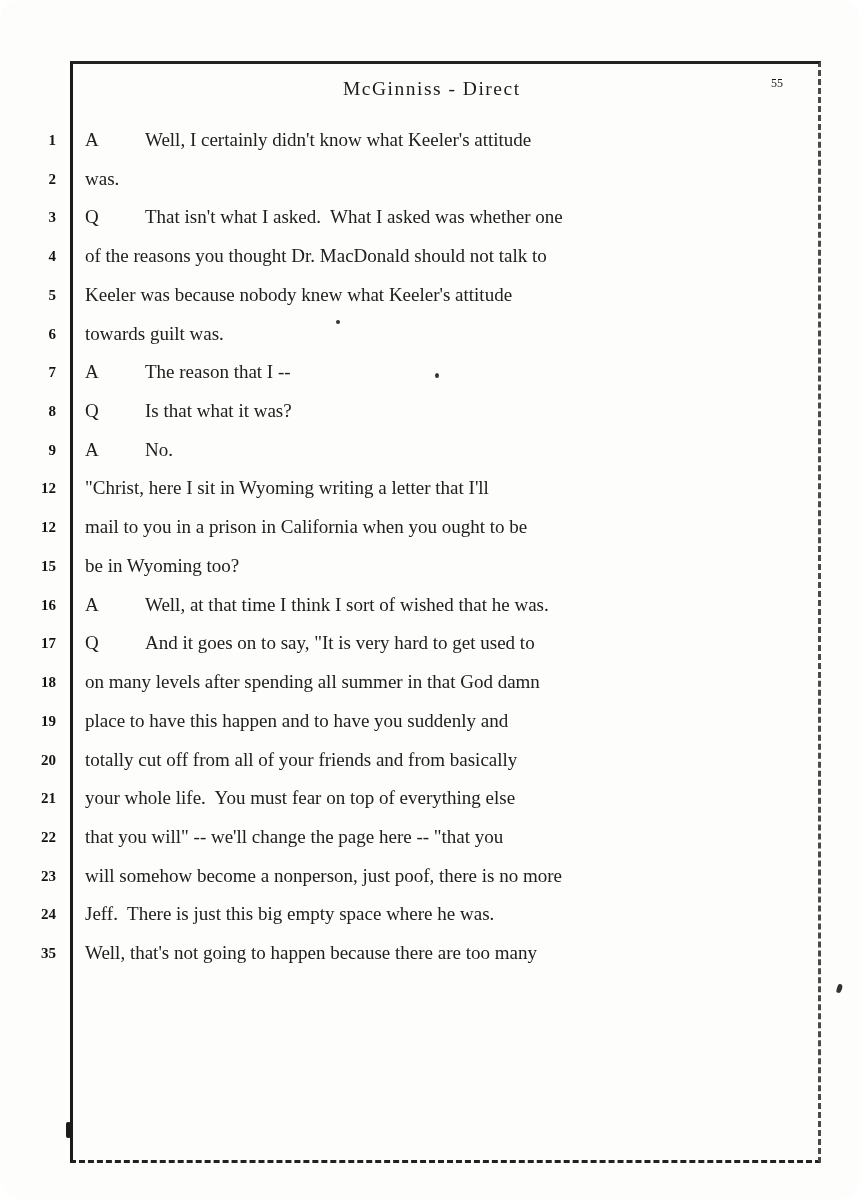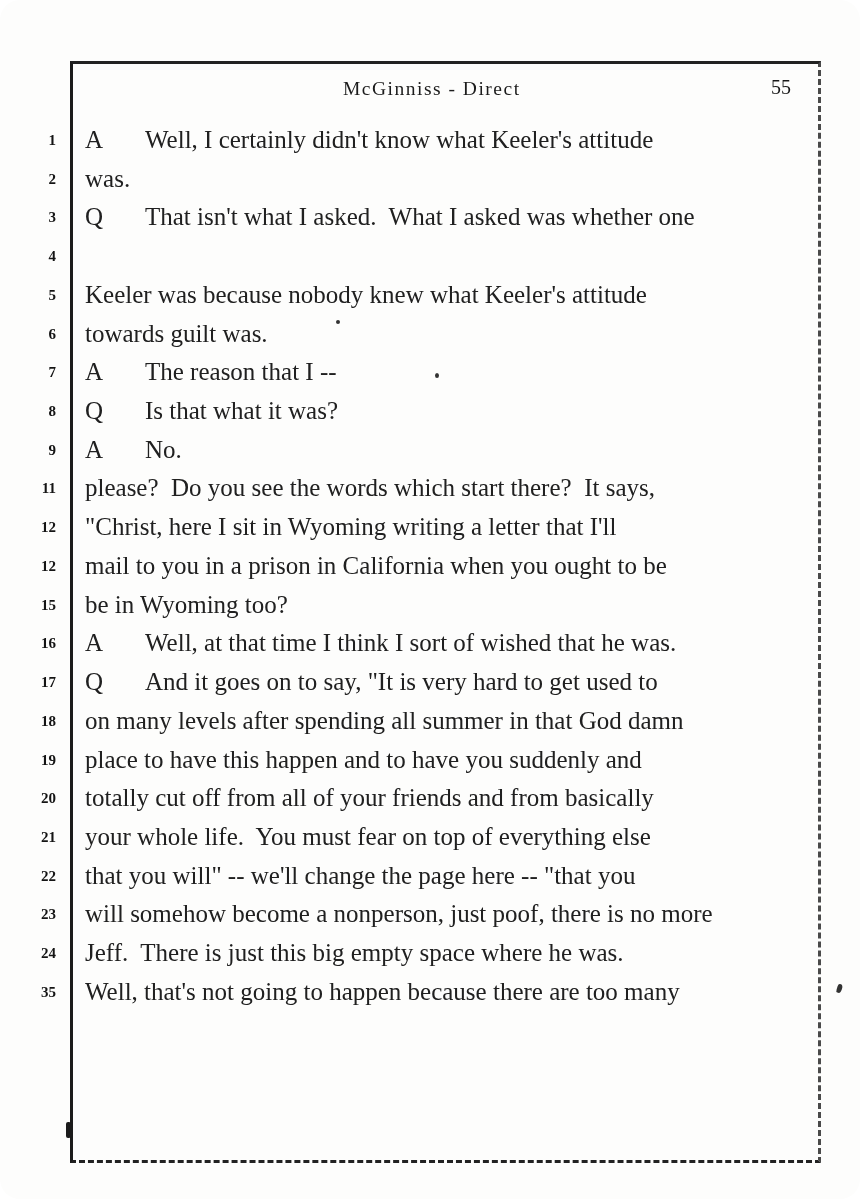--- a/index.html
+++ b/index.html
@@ -20,28 +20,28 @@
     border-top:3px solid #222;
     border-right:3px dashed #4a4a4a;
     border-bottom:3px dashed #222;
     pointer-events:none;
   }
   .header{position:absolute;top:78px;left:0;width:860px;height:28px;}
   .title{
     position:absolute;left:343px;top:0;
     font-size:19.5px;letter-spacing:1.5px;color:#1c1c1c;white-space:pre;
   }
-  .page-number{position:absolute;left:771px;top:-2px;font-size:20px;color:#161616;}
+  .page-number{position:absolute;left:771px;top:-2px;font-size:12px;color:#161616;}
   .lines{position:absolute;top:121px;left:0;width:860px;}
   .line{display:flex;height:38.72px;line-height:38.72px;}
   .num{
     width:56px;flex:0 0 56px;text-align:right;
     font-size:15px;font-weight:bold;color:#141414;
   }
-  .body{margin-left:29px;font-size:25px;white-space:pre;color:#202020;}
+  .body{margin-left:29px;font-size:19px;white-space:pre;color:#202020;}
   .speaker{display:inline-block;width:60px;}
   .artifact{position:absolute;background:#333;border-radius:50%;}
   .a1{left:336px;top:320px;width:4px;height:4px;}
   .a2{left:435px;top:373px;width:4px;height:5px;}
   .a3{left:837px;top:984px;width:5px;height:9px;border-radius:40% 60% 60% 40%;transform:rotate(18deg);}
   .notch{position:absolute;left:66px;top:1122px;width:5px;height:16px;background:#1b1b1b;border-radius:2px;}
 </style>
 </head>
 <body>
 
@@ -61,44 +61,41 @@
       <div class="line">
         <span class="num">2</span>
         <div class="body"><span class="text">was.</span></div>
       </div>
       <div class="line">
         <span class="num">3</span>
         <div class="body"><span class="speaker">Q</span><span class="text">That isn't what I asked.  What I asked was whether one</span></div>
       </div>
       <div class="line">
         <span class="num">4</span>
+        <div class="body"><span class="text">of the reasons you thought Dr. MacDonald should not talk to</span></div>
       </div>
       <div class="line">
         <span class="num">5</span>
         <div class="body"><span class="text">Keeler was because nobody knew what Keeler's attitude</span></div>
       </div>
       <div class="line">
         <span class="num">6</span>
         <div class="body"><span class="text">towards guilt was.</span></div>
       </div>
       <div class="line">
         <span class="num">7</span>
         <div class="body"><span class="speaker">A</span><span class="text">The reason that I --</span></div>
       </div>
       <div class="line">
         <span class="num">8</span>
         <div class="body"><span class="speaker">Q</span><span class="text">Is that what it was?</span></div>
       </div>
       <div class="line">
         <span class="num">9</span>
         <div class="body"><span class="speaker">A</span><span class="text">No.</span></div>
-      </div>
-      <div class="line">
-        <span class="num">11</span>
-        <div class="body"><span class="text">please?  Do you see the words which start there?  It says,</span></div>
       </div>
       <div class="line">
         <span class="num">12</span>
         <div class="body"><span class="text">"Christ, here I sit in Wyoming writing a letter that I'll</span></div>
       </div>
       <div class="line">
         <span class="num">12</span>
         <div class="body"><span class="text">mail to you in a prison in California when you ought to be</span></div>
       </div>
       <div class="line">

